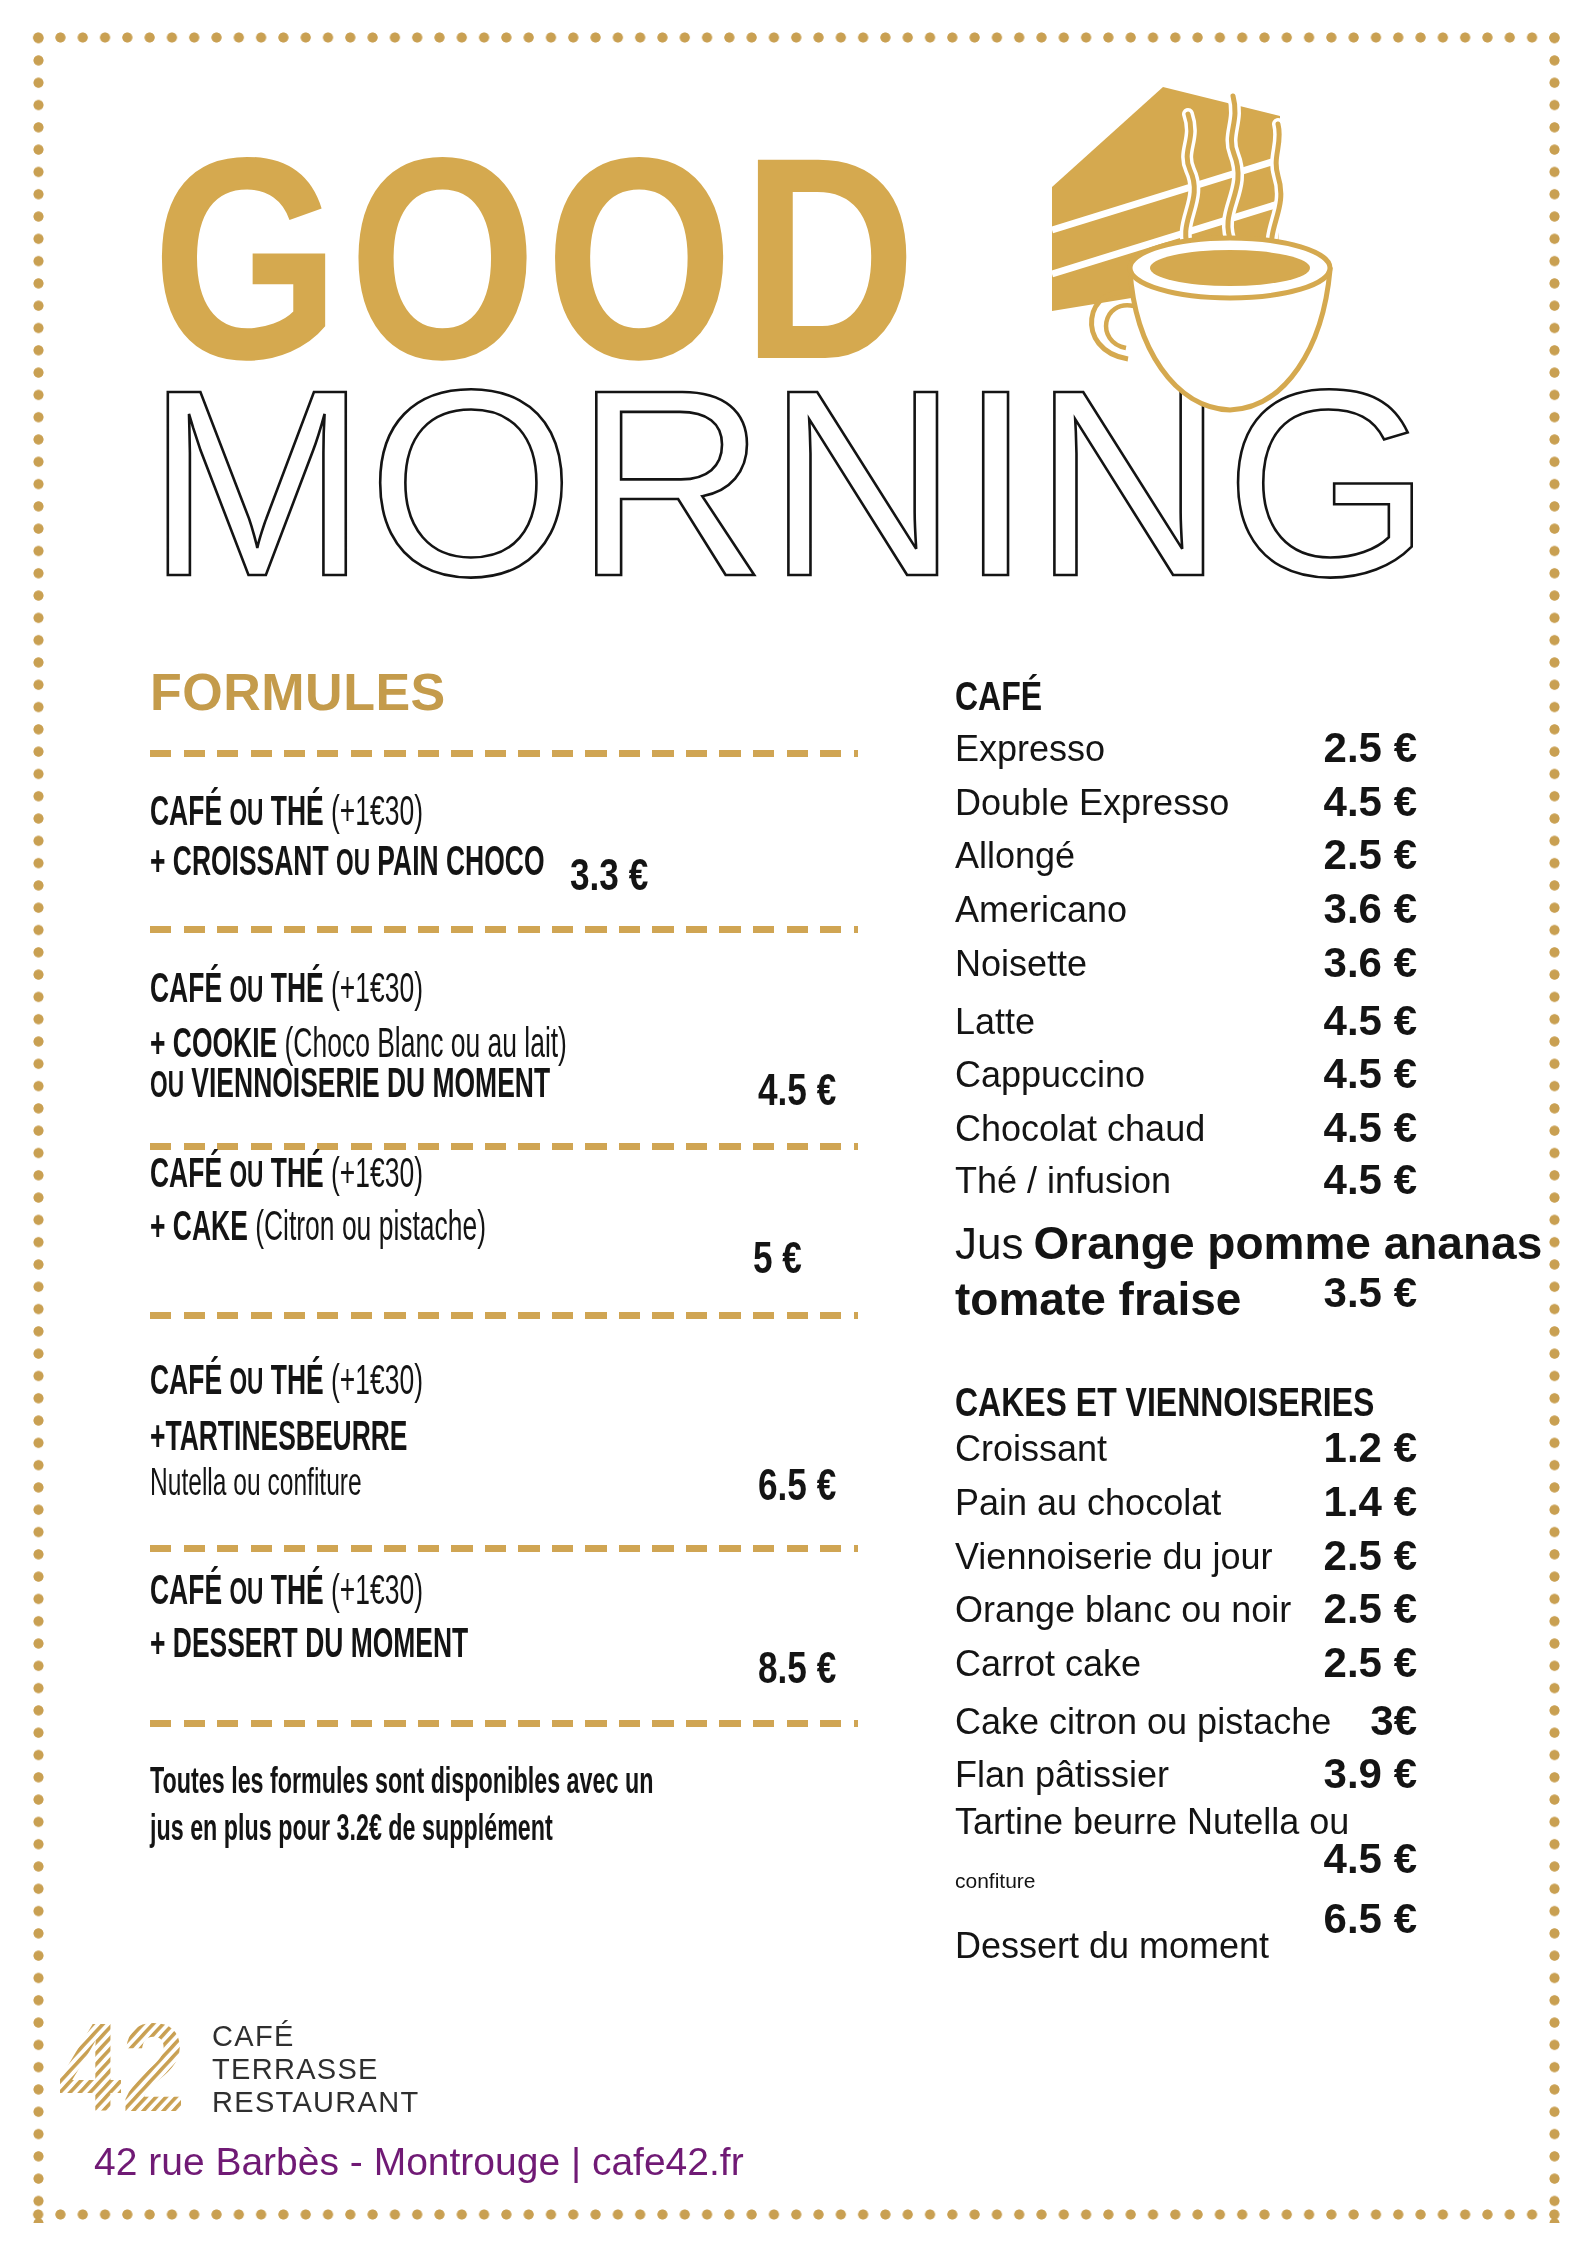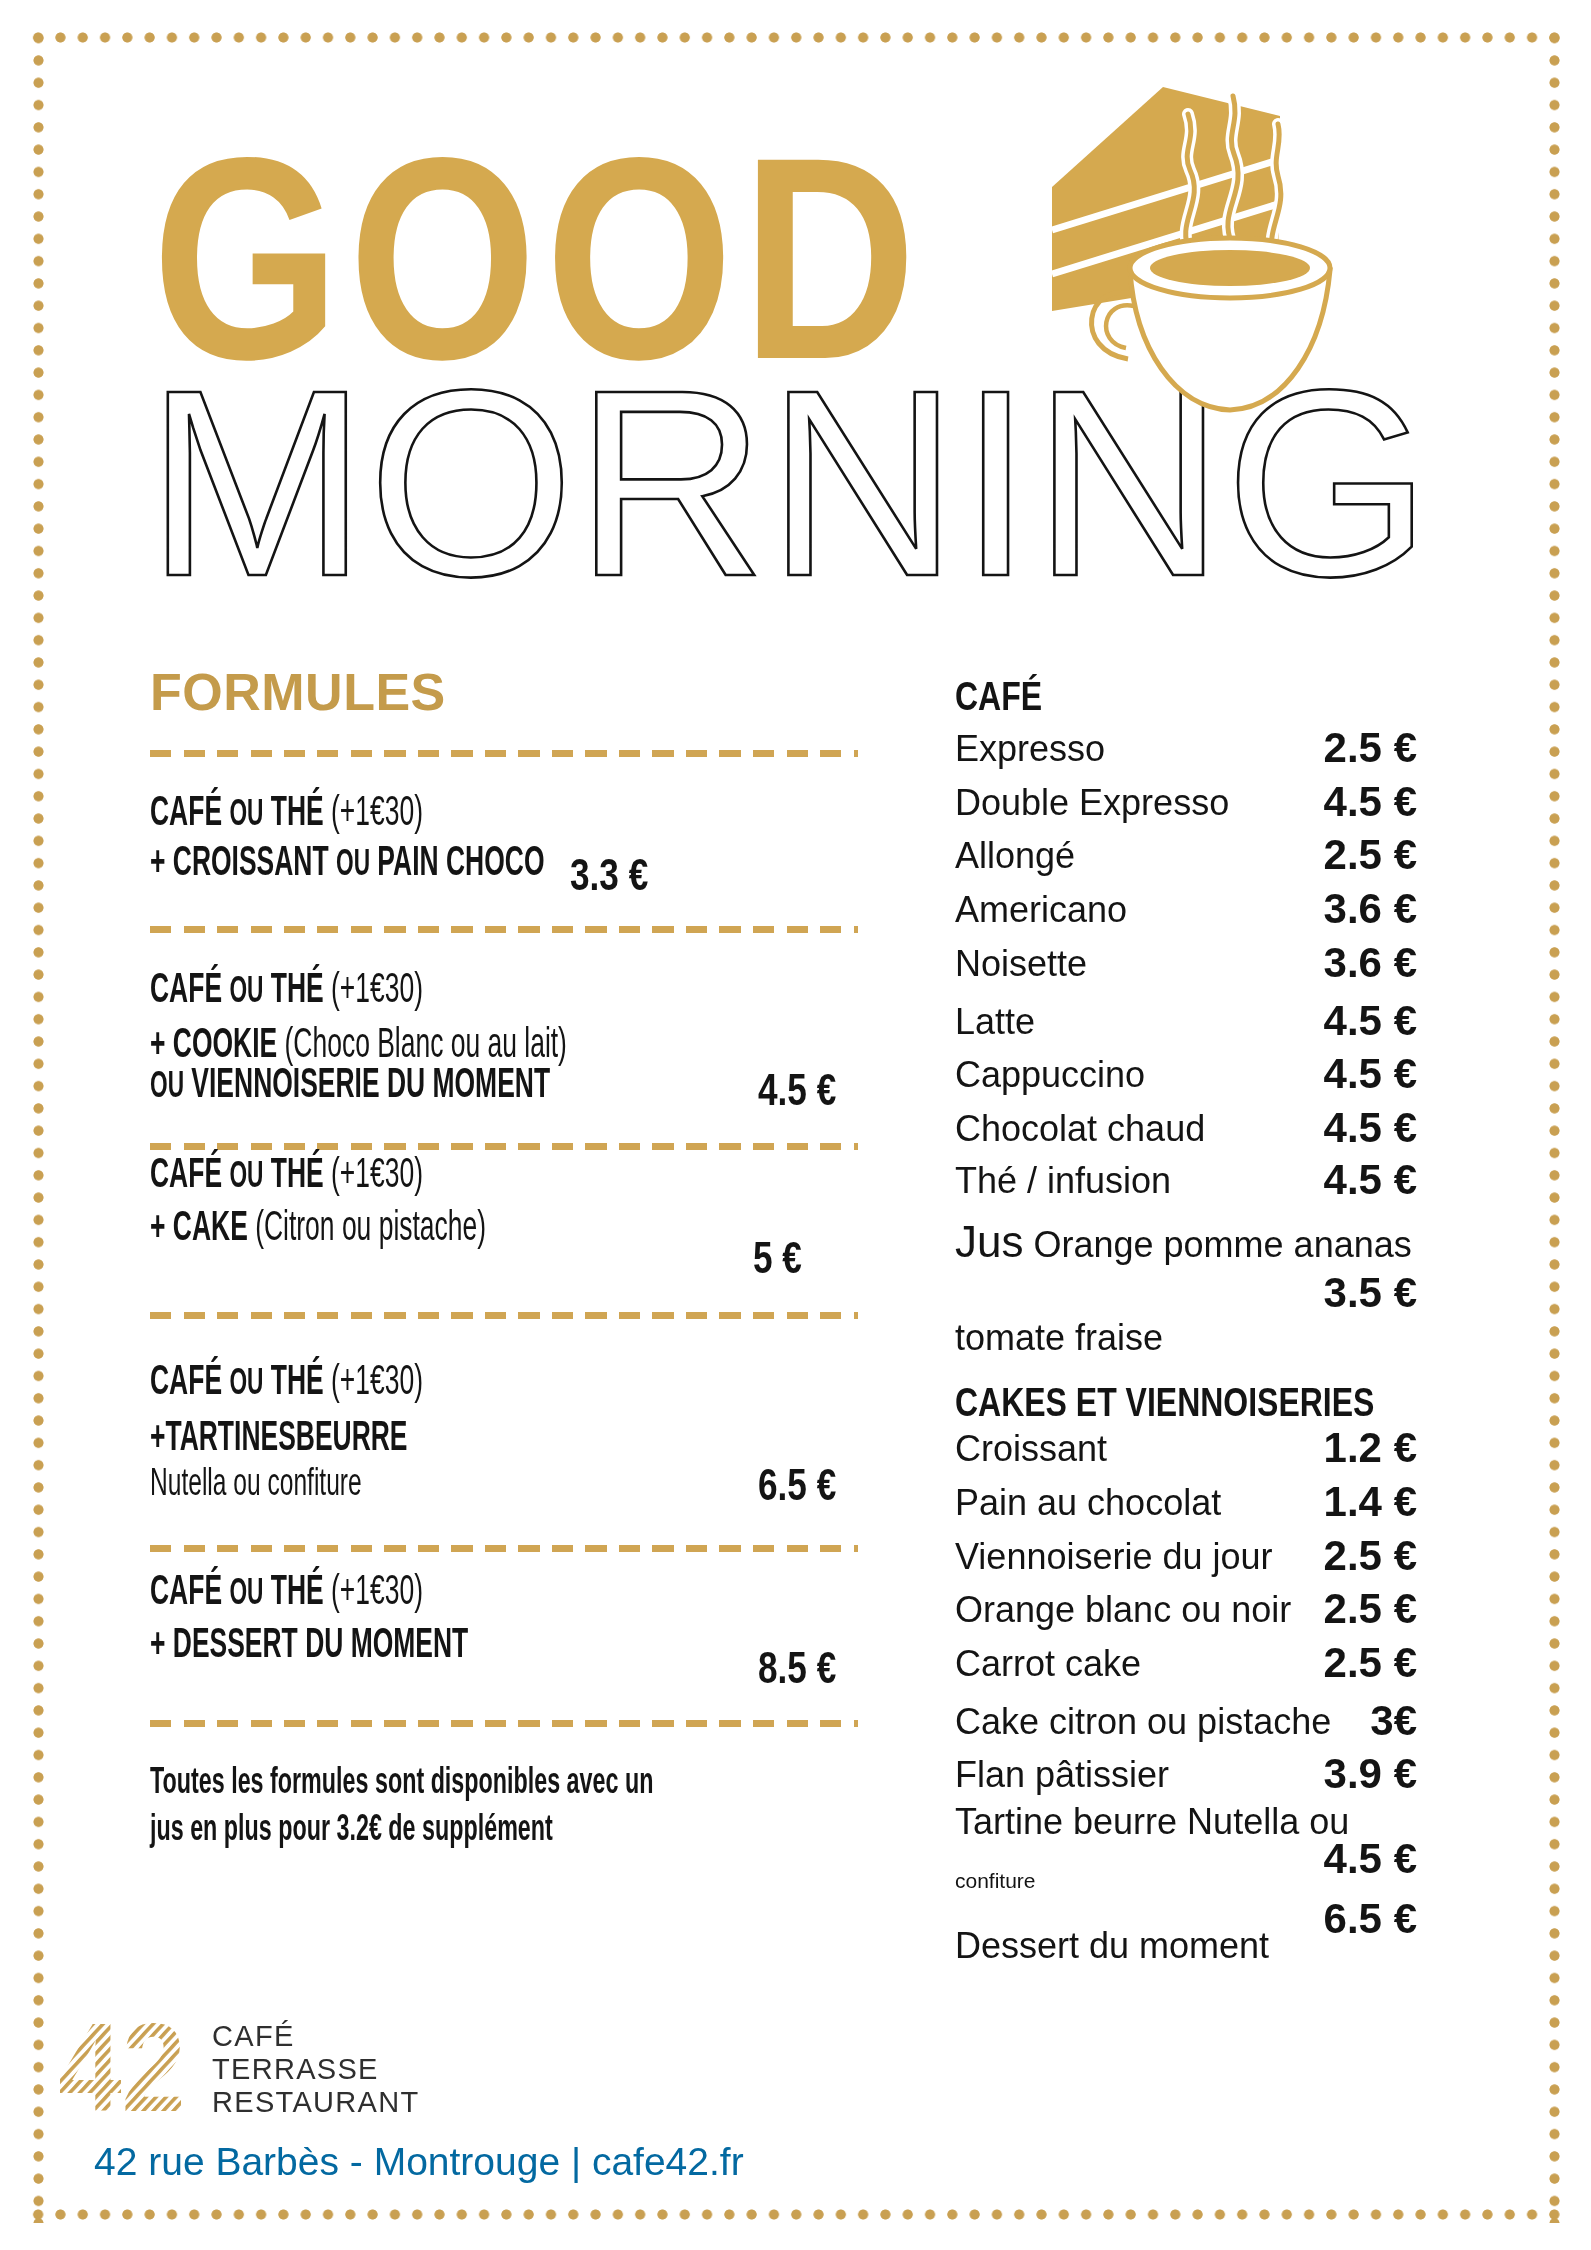--- a/index.html
+++ b/index.html
@@ -45,29 +45,29 @@
   .note-line{position:absolute;left:150px;font-size:37px;font-weight:700;white-space:nowrap;
       transform:scaleX(0.63);transform-origin:0 0;line-height:1;}
 
   
   .rc-head{position:absolute;left:955px;font-size:41px;font-weight:800;white-space:nowrap;
       transform:scaleX(0.78);transform-origin:0 0;line-height:1;}
   .rrow{position:absolute;left:955px;width:462px;height:46px;}
   .rname{position:absolute;left:0;top:0;font-size:36px;font-weight:500;white-space:nowrap;line-height:1.1;text-align:center;}
   .rprice{position:absolute;right:0;top:-4px;font-size:42px;font-weight:800;white-space:nowrap;line-height:1.1;}
   .jus-label{font-size:44px;font-weight:500;}
-  .jus-desc{font-size:36px;font-weight:400;margin-top:44px;}
+  .jus-desc{font-size:46px;font-weight:700;}
   .small-name{font-size:21px;}
   .abs-price{position:absolute;font-size:42px;font-weight:800;white-space:nowrap;line-height:1;}
 
   
   .logo42{position:absolute;left:60px;top:2012px;width:135px;height:110px;}
   .brand{position:absolute;left:212px;top:2020px;font-size:29px;line-height:33px;
       letter-spacing:1.3px;color:#2f2f2f;font-weight:400;}
-  .address{position:absolute;left:94px;top:2140px;font-size:39px;color:#0369a1;font-weight:400;}
+  .address{position:absolute;left:94px;top:2140px;font-size:39px;color:#701a75;font-weight:400;}
 </style>
 </head>
 <body>
 
 <div class="page">
 
   <div class="dots dots-h dots-top"></div>
   <div class="dots dots-h dots-bottom"></div>
   <div class="dots dots-v dots-left"></div>
   <div class="dots dots-v dots-right"></div>

